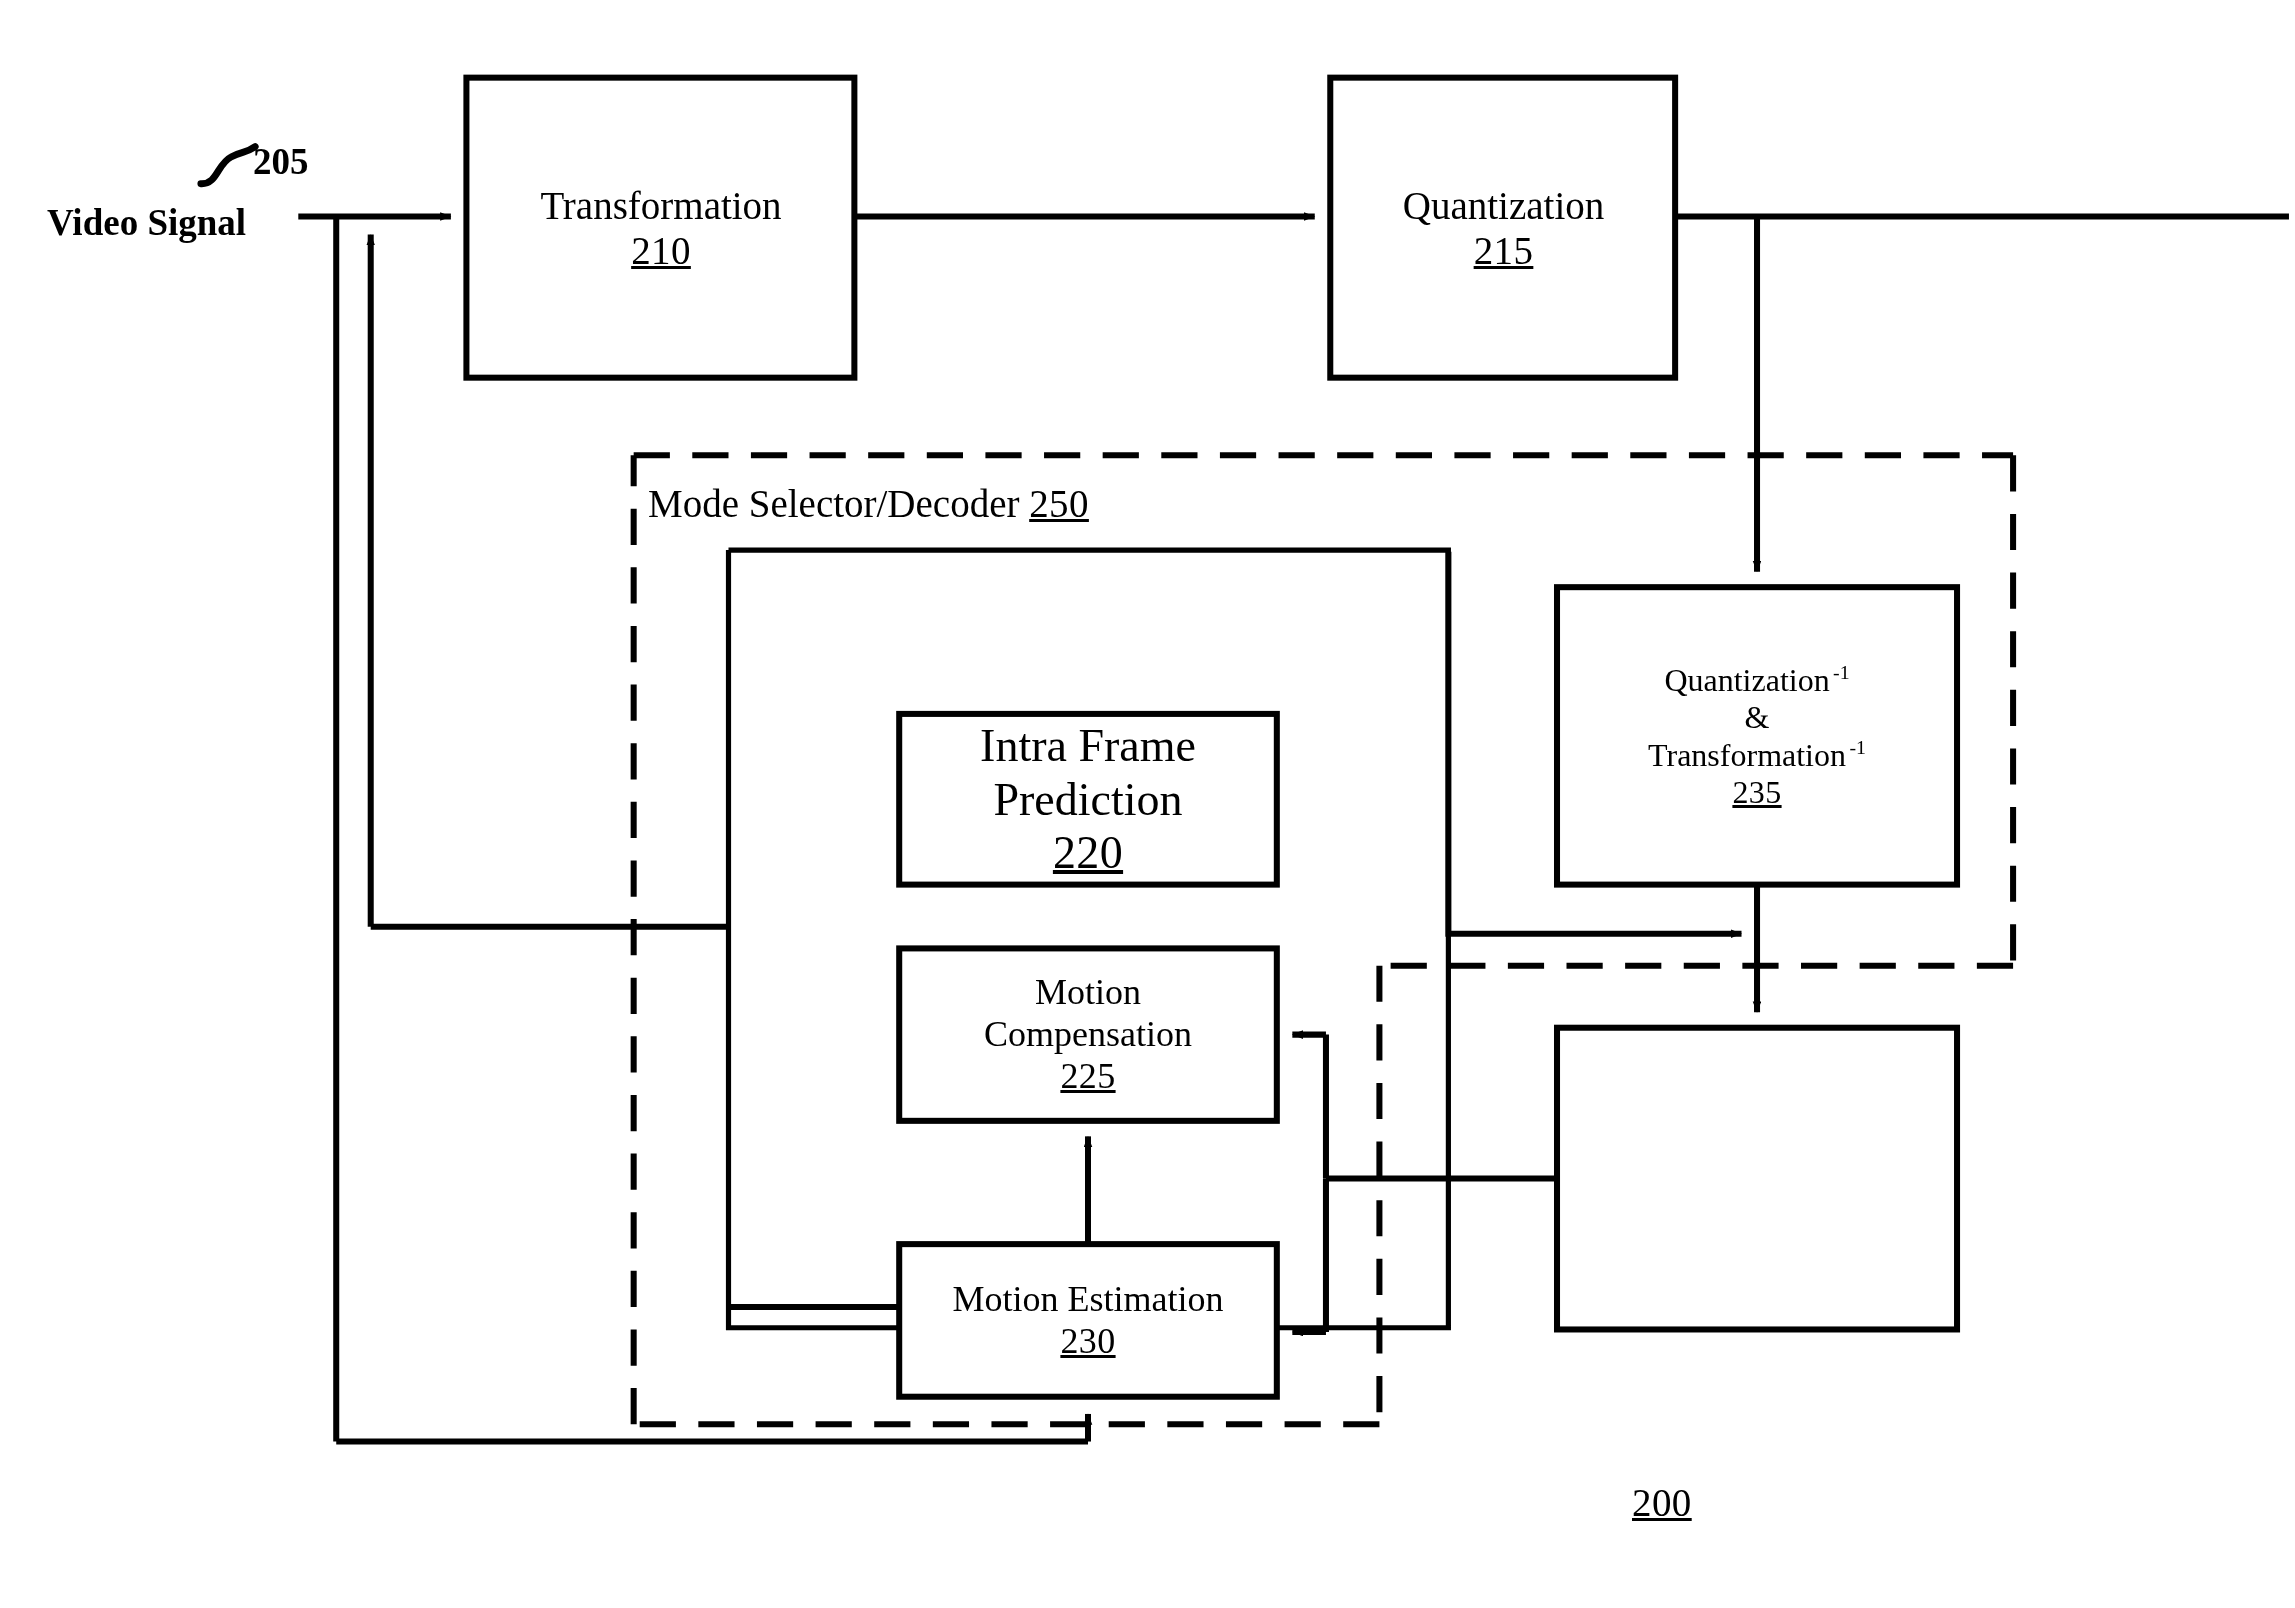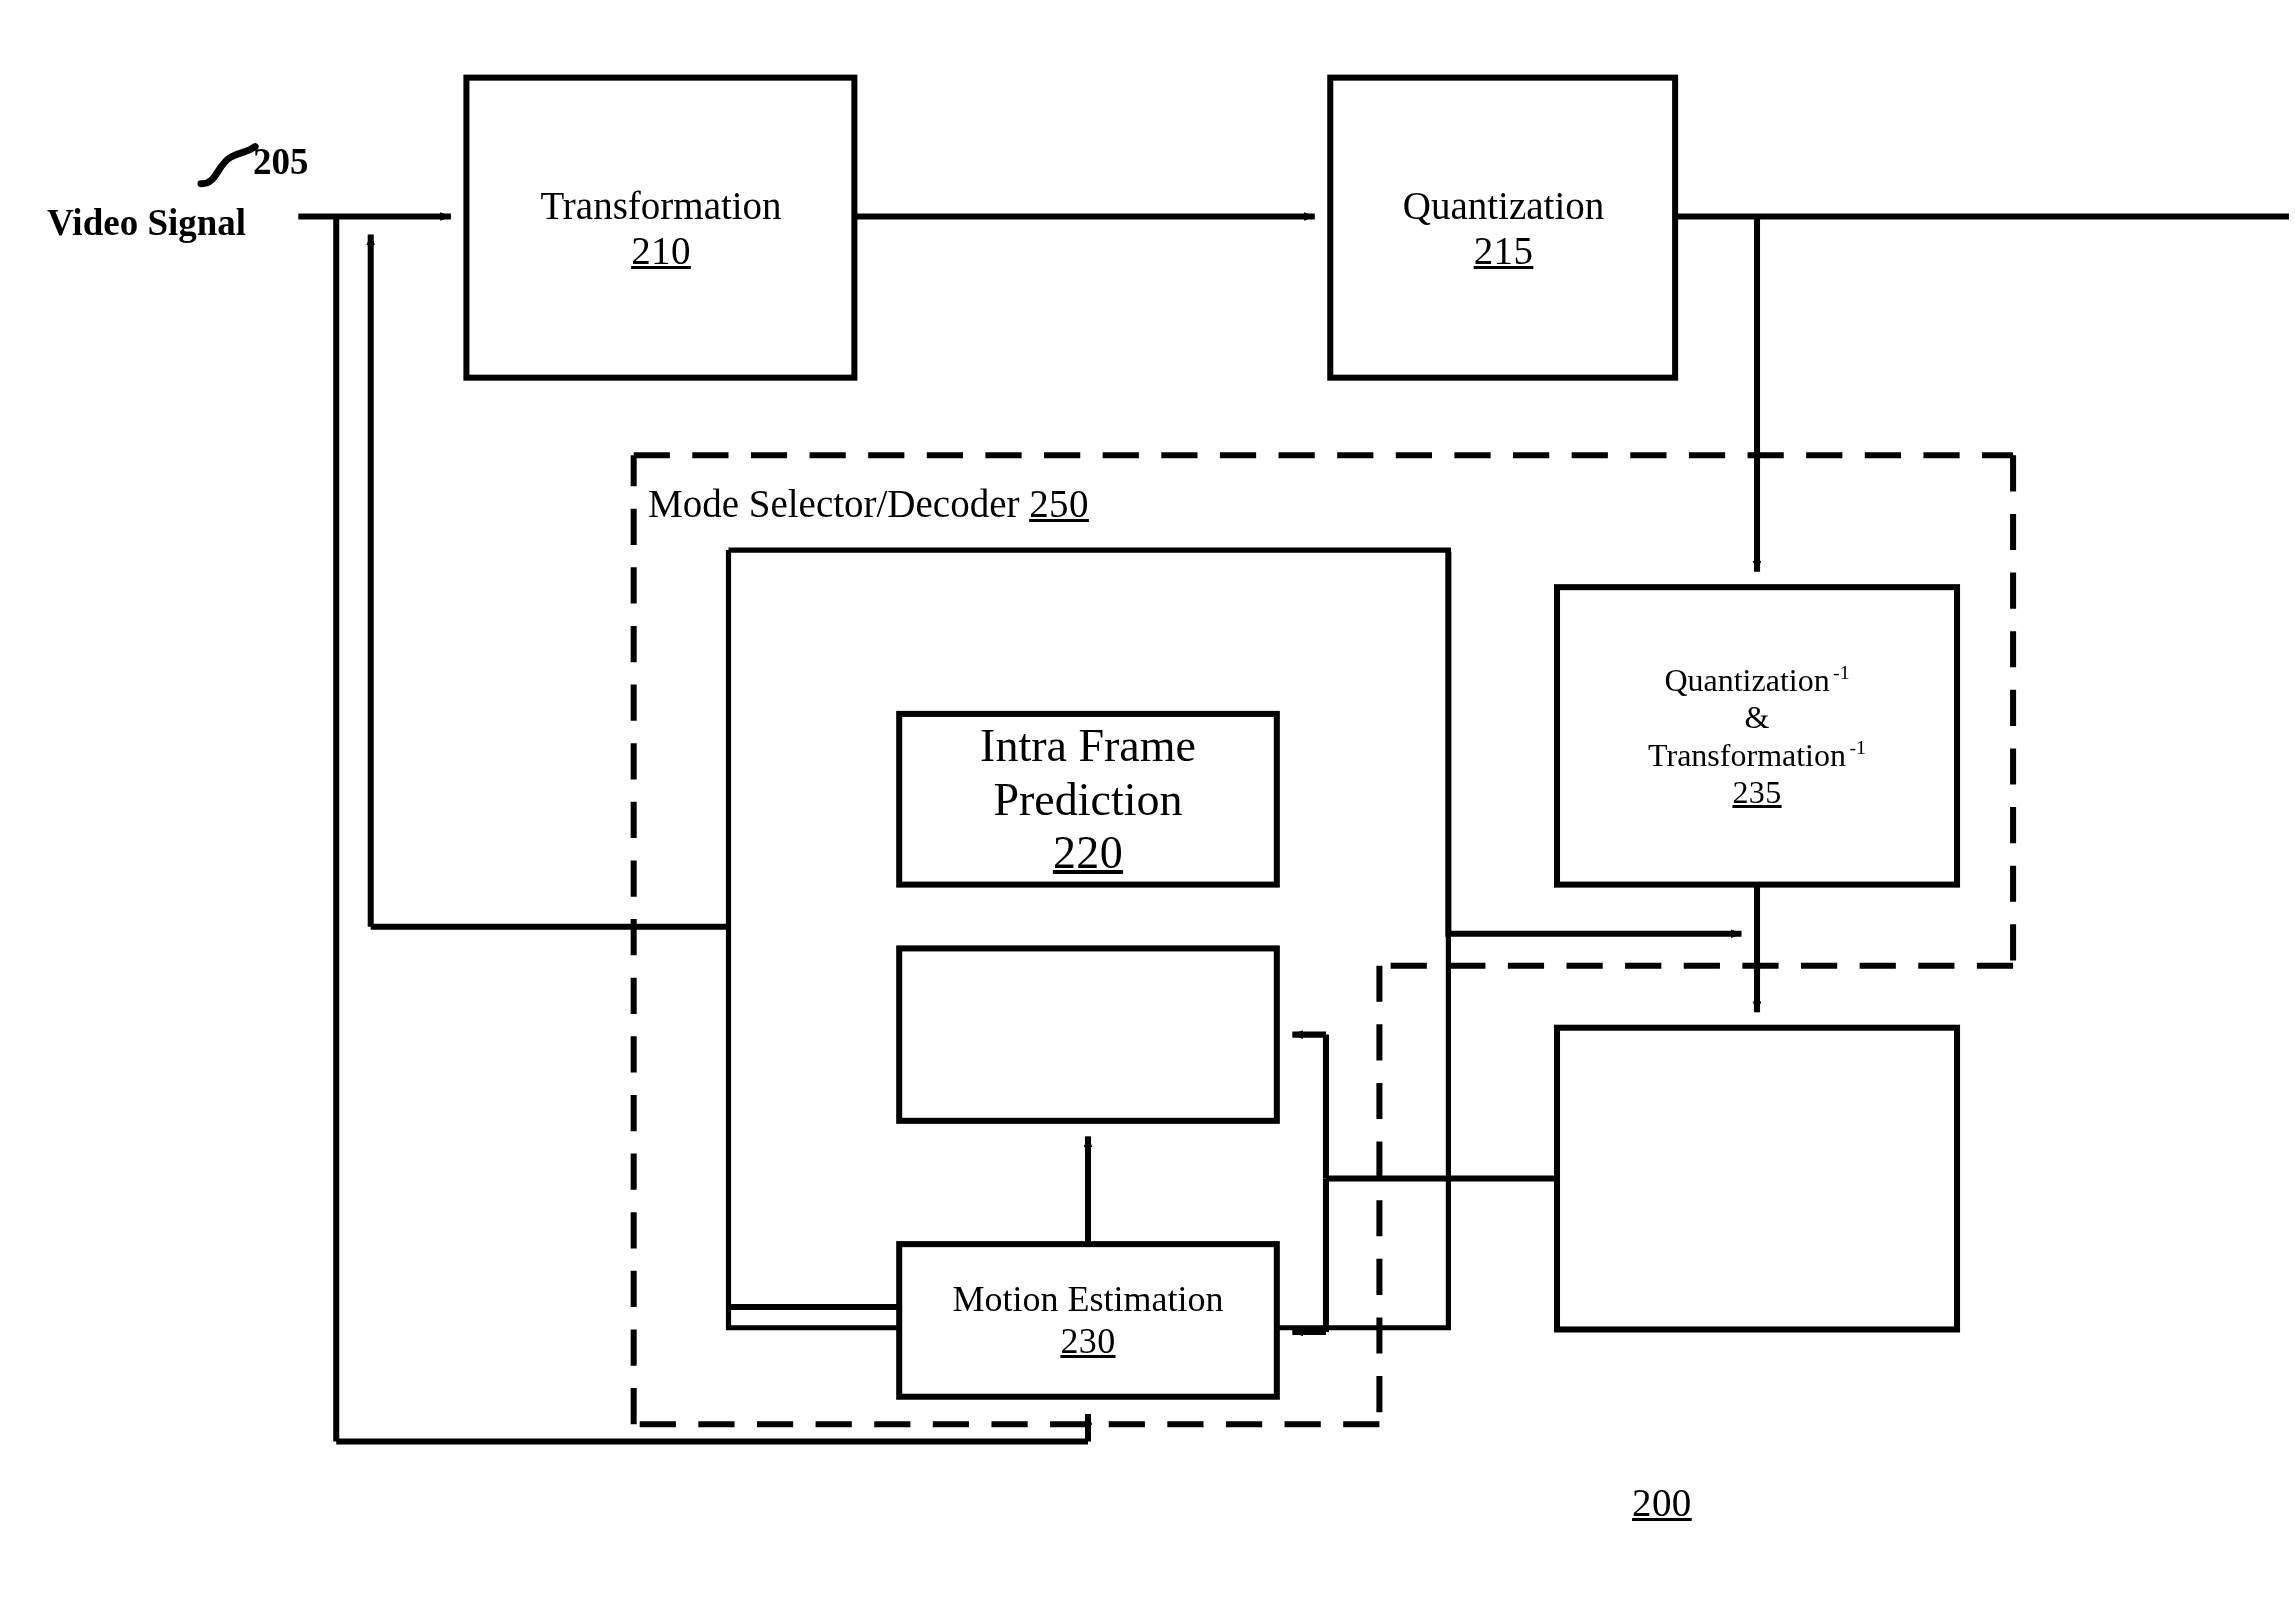--- a/index.html
+++ b/index.html
@@ -180,20 +180,25 @@
     <span class="ln">Quantization</span>
     <span class="ln refnum">215</span>
   </div>
 
   <div class="blk-text" style="left:899px; top:714px; width:378px; height:171px; font-size:46px;">
     <span class="ln">Intra Frame</span>
     <span class="ln">Prediction</span>
     <span class="ln refnum">220</span>
   </div>
 
+  <div class="blk-text" style="left:899px; top:949px; width:378px; height:172px; font-size:36px;">
+    <span class="ln">Motion</span>
+    <span class="ln">Compensation</span>
+    <span class="ln refnum">225</span>
+  </div>
 
   <div class="blk-text" style="left:899px; top:1244px; width:378px; height:153px; font-size:36px;justify-content:center;">
     <span class="ln">Motion Estimation</span>
     <span class="ln refnum">230</span>
   </div>
 
   <div class="blk-text" style="left:1557px; top:587px; width:400px; height:298px; font-size:32px;">
     <span class="ln">
       <span>Quantization</span><span class="sup">-1</span>
     </span>

